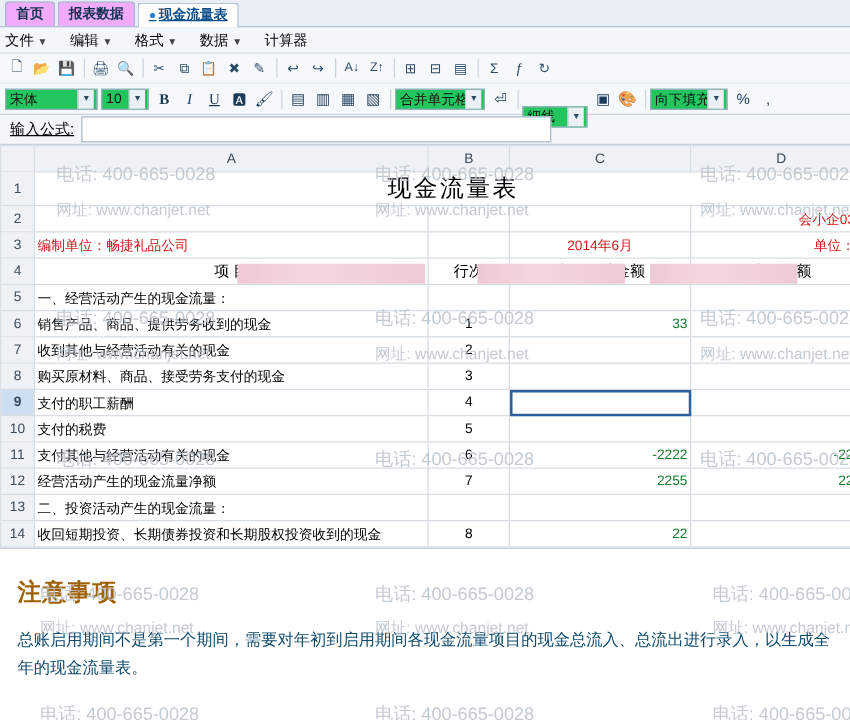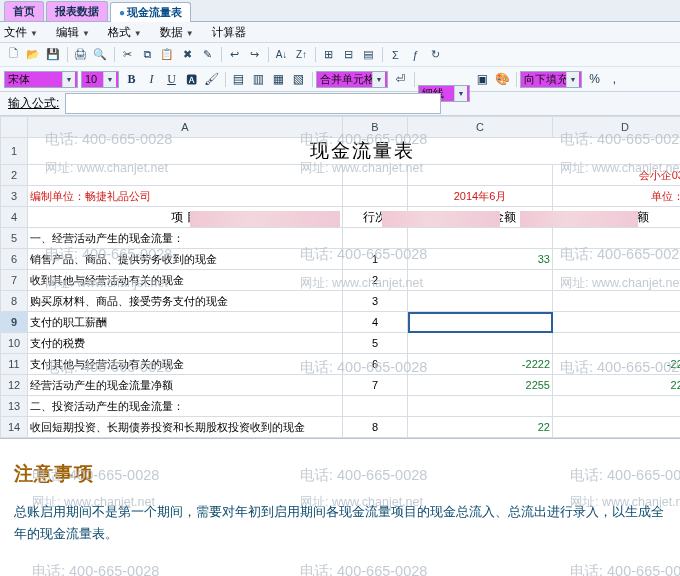--- a/index.html
+++ b/index.html
@@ -40,20 +40,21 @@
     color: #11314f;
     white-space: nowrap;
     font-weight: bold;
   }
   .tab.active {
     background: #ffffff;
     color: #0a4e8a;
     font-weight: bold;
     position: relative;
     top: 1px;
+    text-decoration: underline;
   }
   .tab .dot {
     color: #2c7fd0;
     margin-right: 2px;
     font-size: 10px;
   }
 
   
   .menubar {
     display: flex;
@@ -112,21 +113,21 @@
     align-items: center;
     height: 25px;
     background: #f6f9fc;
     border-bottom: 1px solid #c8d4e0;
     padding-left: 4px;
     box-sizing: border-box;
   }
   .combo {
     height: 17px;
     border: 1px solid #9aaec2;
-    background: #d946ef;
+    background: #22c55e;
     font-size: 11px;
     display: flex;
     align-items: center;
     padding: 0 2px 0 3px;
     box-sizing: border-box;
     margin-right: 3px;
     color: #111;
   }
   .combo .cb-val {
     flex: 1;

